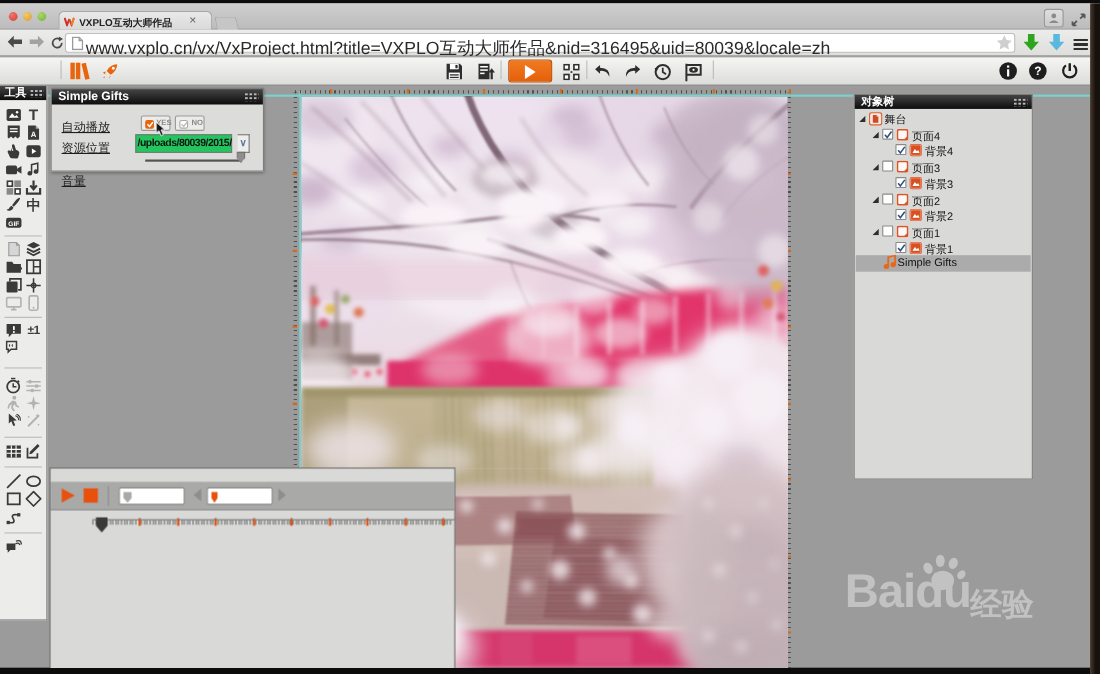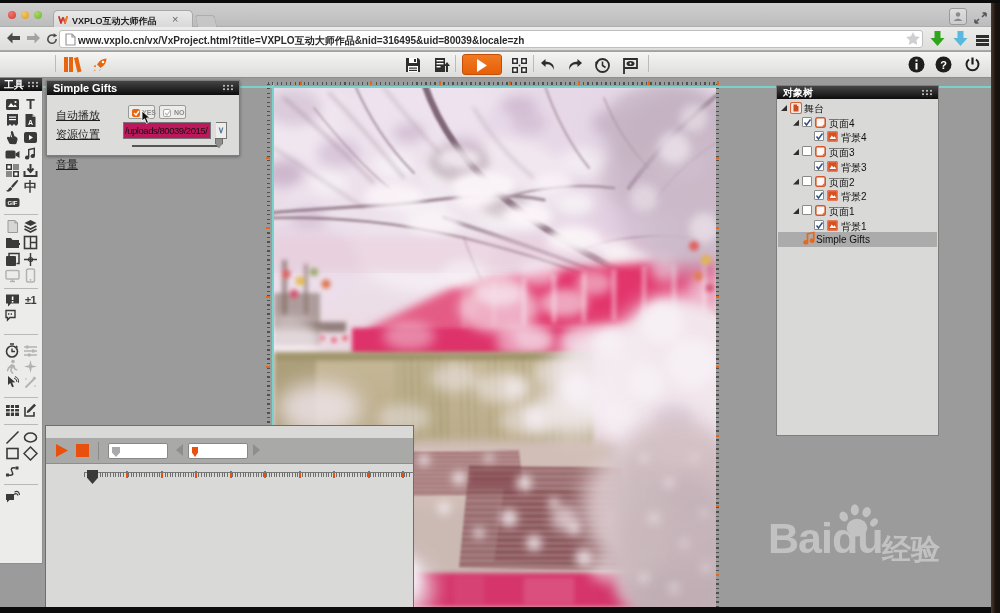--- a/index.html
+++ b/index.html
@@ -12,21 +12,21 @@
 #tabbar { left:0; top:3px; width:1000px; height:24px; background:linear-gradient(#cfcfcf,#bcbcbc); border-bottom:1px solid #aeaeae; }
 .light { width:8px; height:8px; border-radius:50%; top:11px; }
 #tab { left:53px; top:10px; width:140px; height:17px; background:linear-gradient(#e9e9e9,#d9d9d9); border-radius:5px 5px 0 0; border:1px solid #a8a8a8; border-bottom:none; }
 #newtab { left:196px; top:15px; width:20px; height:12px; background:#c6c6c6; border:1px solid #adadad; border-bottom:none; border-radius:3px 3px 0 0; transform:skewX(12deg); }
 #tabtitle { left:72px; top:15px; font-size:9px; color:#222; font-weight:bold; }
 #vxlogo { left:58px; top:14.5px; width:10px; height:9px; }
 #tabx { left:172px; top:13px; font-size:11px; color:#666; }
 #personbtn { left:949px; top:8px; width:18px; height:17px; border:1px solid #9a9a9a; border-radius:3px; background:linear-gradient(#dedede,#cccccc); }
 #addrbar { left:0; top:27px; width:1000px; height:24px; background:linear-gradient(#ececea,#dededc); border-bottom:1px solid #a9a9a7; }
 #urlfield { left:59px; top:30px; width:864px; height:18px; background:#fff; border:1px solid #bfbfbf; border-radius:3px; }
-#urltext { left:78px; top:34px; font-size:10px; font-weight:bold; color:#2a2a2a; letter-spacing:0px; white-space:nowrap; }
+#urltext { left:78px; top:34px; font-size:16px; font-weight:normal; color:#2a2a2a; letter-spacing:0px; white-space:nowrap; }
 
 
 #toolbar { left:0; top:51px; width:1000px; height:27px; background:linear-gradient(#f5f5f3,#dcdcda); border-top:1px solid #a2a2a0; border-bottom:1px solid #8e8e8c; }
 #vxplotext { left:4px; top:57px; font-size:15px; color:#c8c8c6; font-weight:bold; letter-spacing:0.5px;margin-top:26px; }
 .tbdiv { top:55px; width:1px; height:17px; background:#bbbbb9; }
 #playbtn { left:462px; top:54px; width:40px; height:21px; background:linear-gradient(#f07b22,#e55f08); border:1px solid #c24f05; border-radius:3px; }
 #playbtn svg { position:absolute; left:14px; top:4px; }
 
 
 #content { left:0; top:78px; width:991px; height:529px; background:#9b9b9b; overflow:hidden; }
@@ -51,21 +51,21 @@
 .ticon { position:absolute; width:15px; height:15px; color:#3c3c3c; font-size:12px; text-align:center; line-height:15px; font-weight:bold;}
 .ticon svg { position:absolute; left:0; top:0; }
 .tdiv { position:absolute; left:4px; width:34px; height:1px; background:#b9b9b9; }
 
 
 #sgpanel { left:46px; top:2px; width:194px; height:76px; background:#dcdcda; border:1px solid #7e7e7e; box-shadow:0 1px 3px rgba(0,0,0,.35); }
 #sgpanel .phead { height:14px; font-size:11px; line-height:14px; }
 .sglabel { position:absolute; left:9px; font-size:11px; color:#1e1e1e;text-decoration:underline; }
 .ckbtn { position:absolute; top:24px; width:27px; height:14px; background:#ecece9; border:1px solid #9a9a9a; border-radius:2px; font-size:7px; color:#8a8a8a; font-weight:bold; }
 .ckbtn .bx { position:absolute; left:3px; top:3px; width:8px; height:8px; border-radius:2px; }
-#sginput { position:absolute; left:76px; top:41px; width:88px; height:17px; background:#be185d; border:1px solid #777; font-size:9.5px; color:#111; line-height:16px; padding-left:1px; letter-spacing:-0.45px; }
+#sginput { position:absolute; left:76px; top:41px; width:88px; height:17px; background:#22c55e; border:1px solid #777; font-size:9.5px; color:#111; line-height:16px; padding-left:1px; letter-spacing:-0.45px;font-weight:bold; }
 #sgdrop { position:absolute; left:169px; top:41px; width:11px; height:17px; background:#ededeb; border:1px solid #777; border-left:none; color:#5a7a9a; font-size:9px; font-weight:bold; text-align:center; line-height:15px; }
 
 
 #otpanel { left:776px; top:7px; width:163px; height:351px; background:#d9d9d8; border:1px solid #7e7e7e; }
 .otrow { position:absolute; left:1px; right:1px; height:15px; font-size:10px; color:#111; }
 .otrow .tri { position:absolute; width:6px; height:6px; background:#2e2e2e; clip-path:polygon(100% 0, 100% 100%, 0 100%); }
 .otck { position:absolute; top:2px; width:10px; height:10px; background:#fff; border:1px solid #8a8a8a; border-radius:1px; }
 .oticon { position:absolute; top:2px; width:11px; height:11px; background:#e8681a; border-radius:2px; }
 .otlabel { position:absolute; top:2px; }
 

